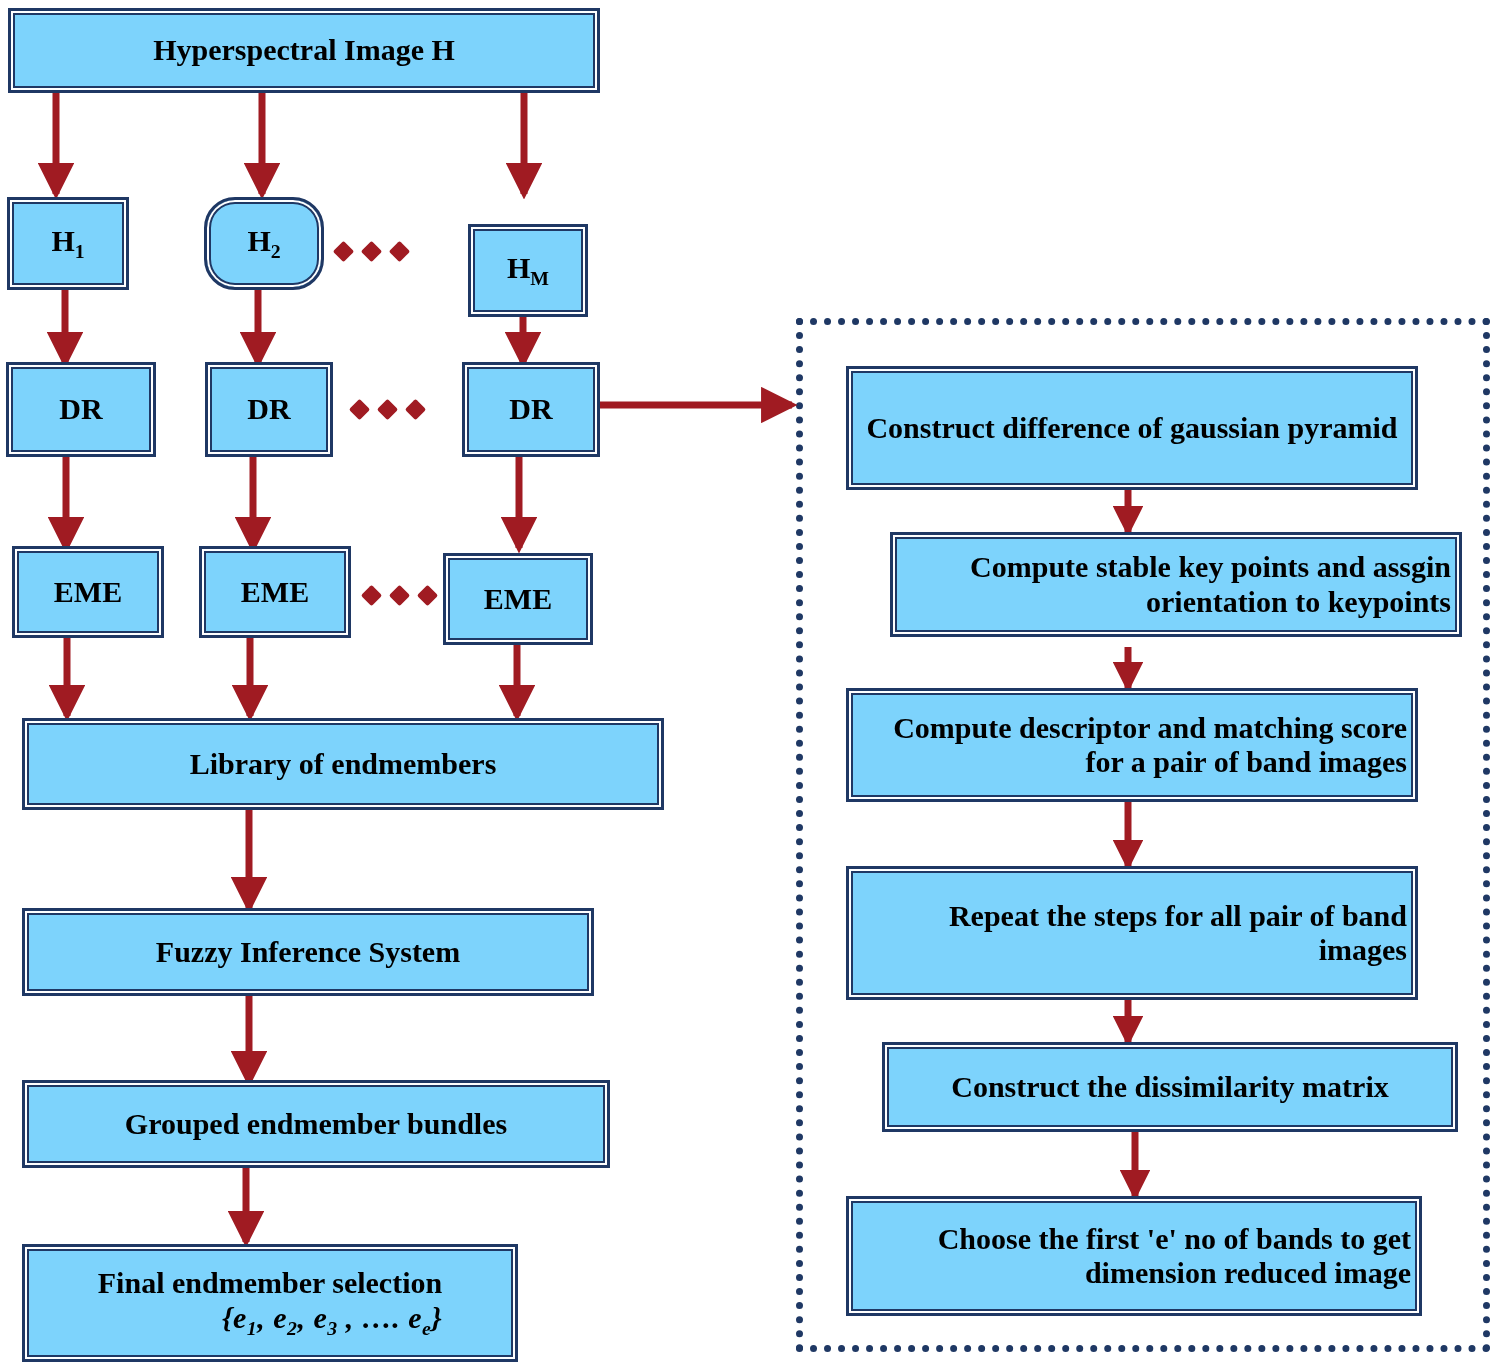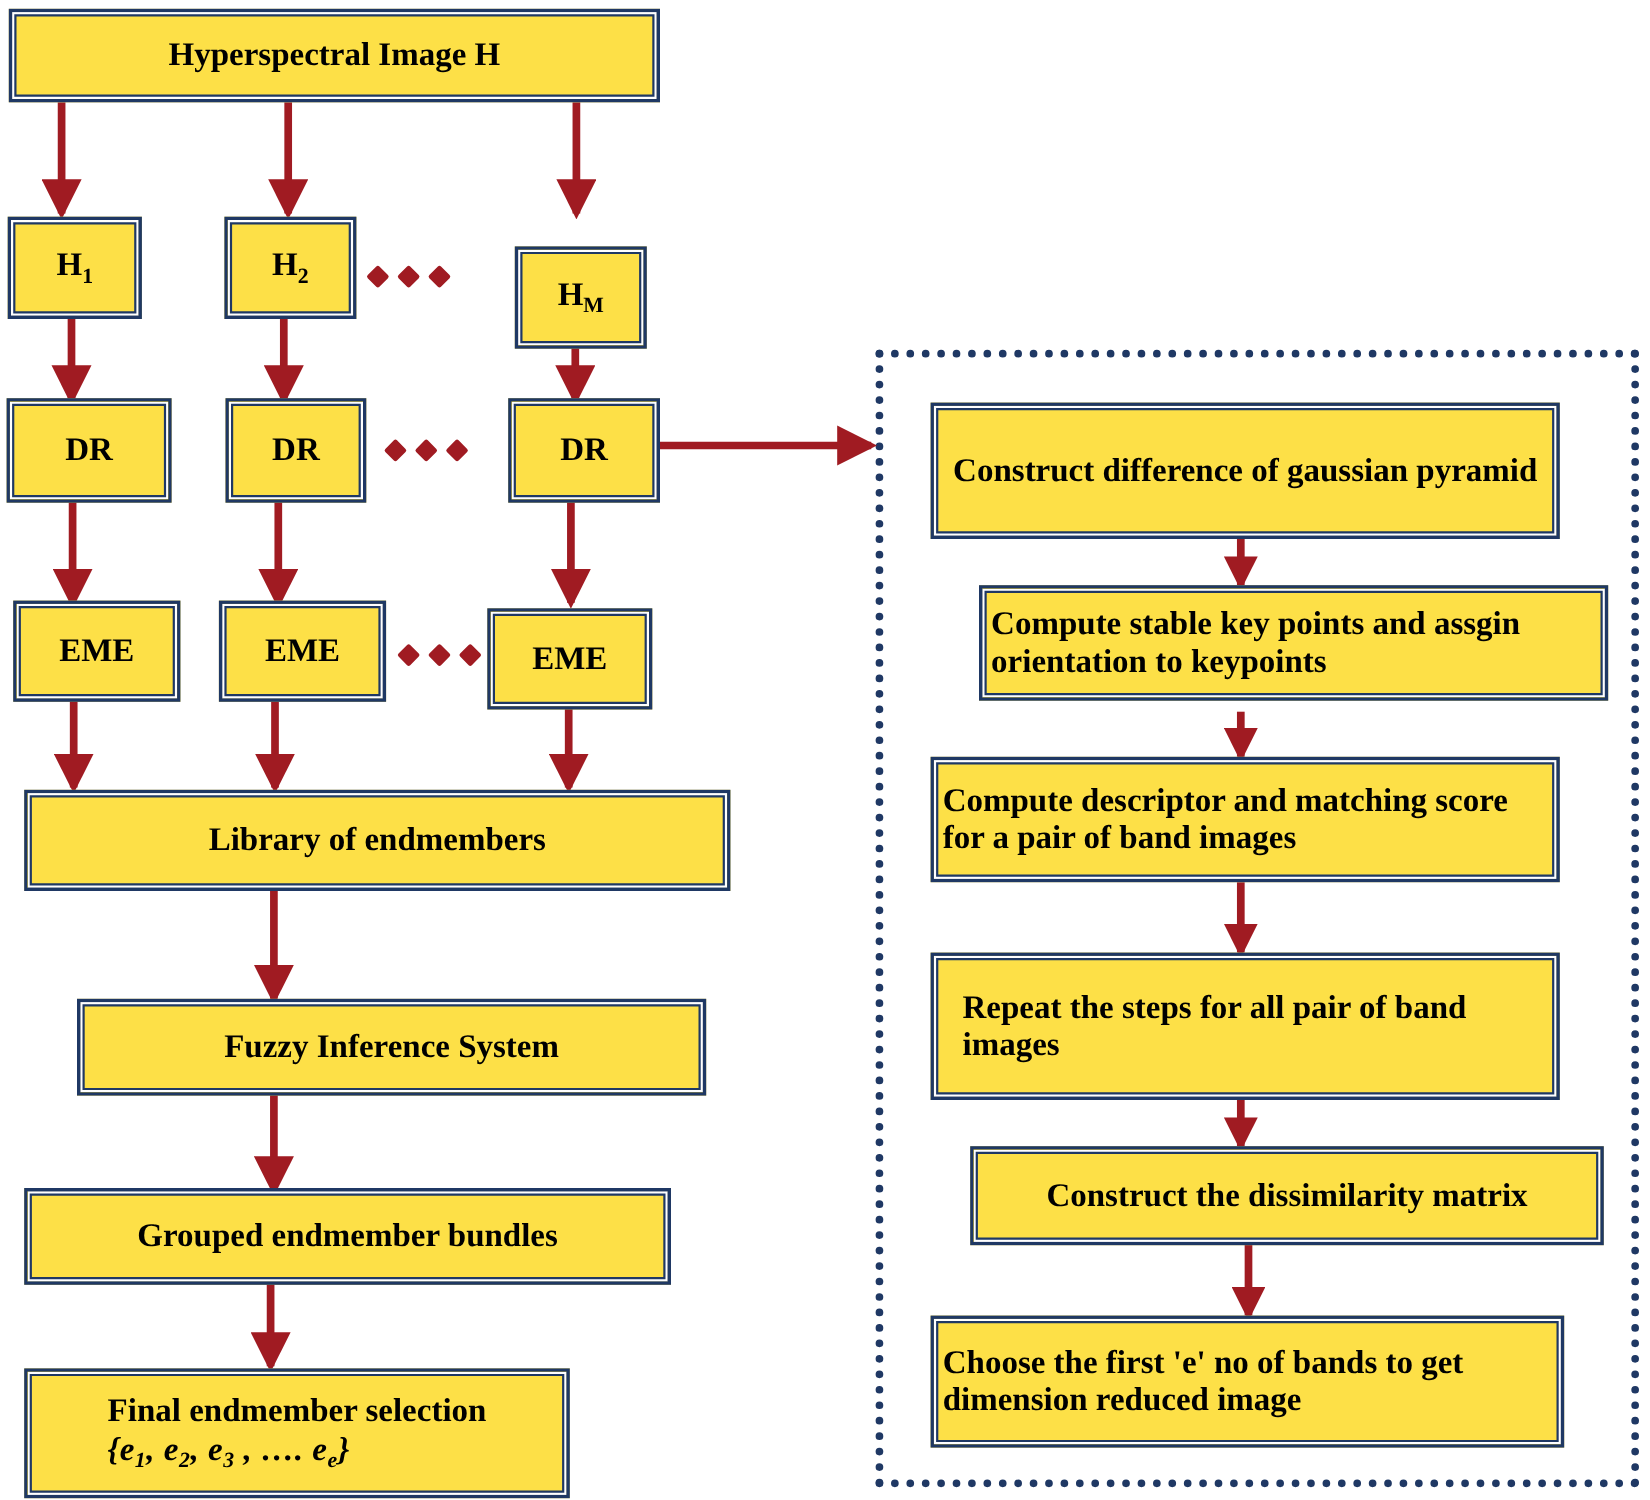--- a/index.html
+++ b/index.html
@@ -7,25 +7,25 @@
   body{
     width:1500px;height:1364px;position:relative;overflow:hidden;
     font-family:"Liberation Serif","DejaVu Serif",serif;
   }
   #canvas{position:absolute;left:0;top:0;width:1500px;height:1364px;}
 
   
   .box{
     position:absolute;
     box-sizing:border-box;
-    background:#fde047;
+    background:#7dd3fc;
     border:3px solid #1F3864;
     box-shadow:0 0 0 2px #ffffff inset, 0 0 0 4px #1F3864 inset;
     display:flex;align-items:center;justify-content:center;
-    text-align:left;
+    text-align:right;
     color:#000000;
     font-weight:bold;
     line-height:1.15;
     z-index:4;
   }
   .box .lbl{display:block;padding:0 8px;}
 
   
   .f-title{font-size:30px;}
   .f-small{font-size:30px;}
@@ -110,21 +110,21 @@
     </g>
   </svg>
 
   <div class="box f-title" style="left:8px;top:8px;width:592px;height:85px;">
     <span class="lbl">Hyperspectral Image  H</span>
   </div>
 
   <div class="box f-small" style="left:7px;top:197px;width:122px;height:93px;">
     <span class="lbl">H<span class="sub">1</span></span>
   </div>
-  <div class="box f-small" style="left:204px;top:197px;width:120px;height:93px;">
+  <div class="box f-small" style="left:204px;top:197px;width:120px;height:93px;border-radius:31px;">
     <span class="lbl">H<span class="sub">2</span></span>
   </div>
   <div class="box f-small" style="left:468px;top:197px;width:120px;height:93px;margin-top:27px;">
     <span class="lbl">H<span class="sub">M</span></span>
   </div>
   <div class="dots" style="left:336px;top:244px;">
     <i></i>
     <i></i>
     <i></i>
   </div>
@@ -156,21 +156,21 @@
   <div class="dots" style="left:364px;top:588px;">
     <i></i>
     <i></i>
     <i></i>
   </div>
 
   <div class="box f-wide" style="left:22px;top:718px;width:642px;height:92px;">
     <span class="lbl">Library  of endmembers</span>
   </div>
 
-  <div class="box f-wide" style="left:22px;top:908px;width:572px;height:88px;margin-left:48px;">
+  <div class="box f-wide" style="left:22px;top:908px;width:572px;height:88px;">
     <span class="lbl">Fuzzy  Inference  System</span>
   </div>
 
   <div class="box f-wide" style="left:22px;top:1080px;width:588px;height:88px;">
     <span class="lbl">Grouped endmember bundles</span>
   </div>
 
   <div class="box f-wide" style="left:22px;top:1244px;width:496px;height:118px;">
     <span class="lbl">
       <span>Final  endmember  selection</span><br>

